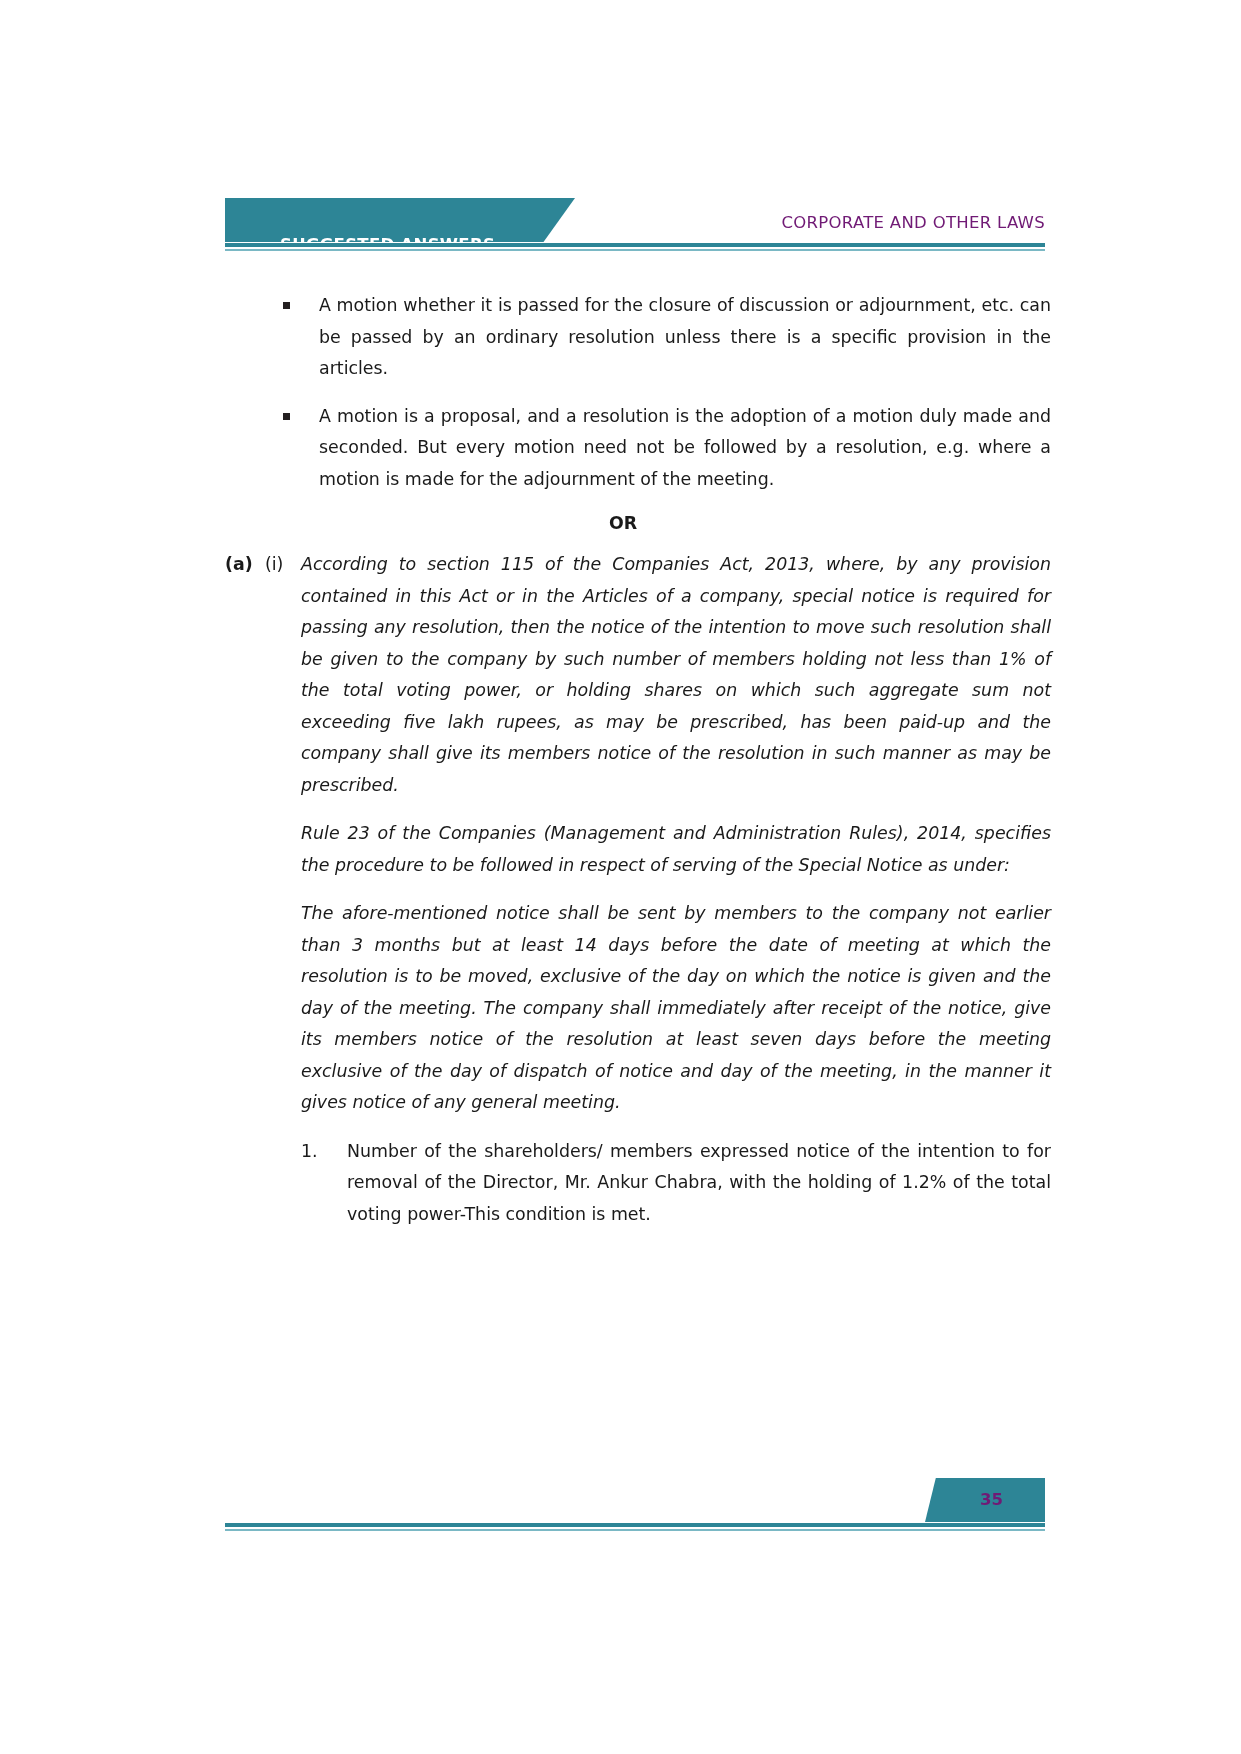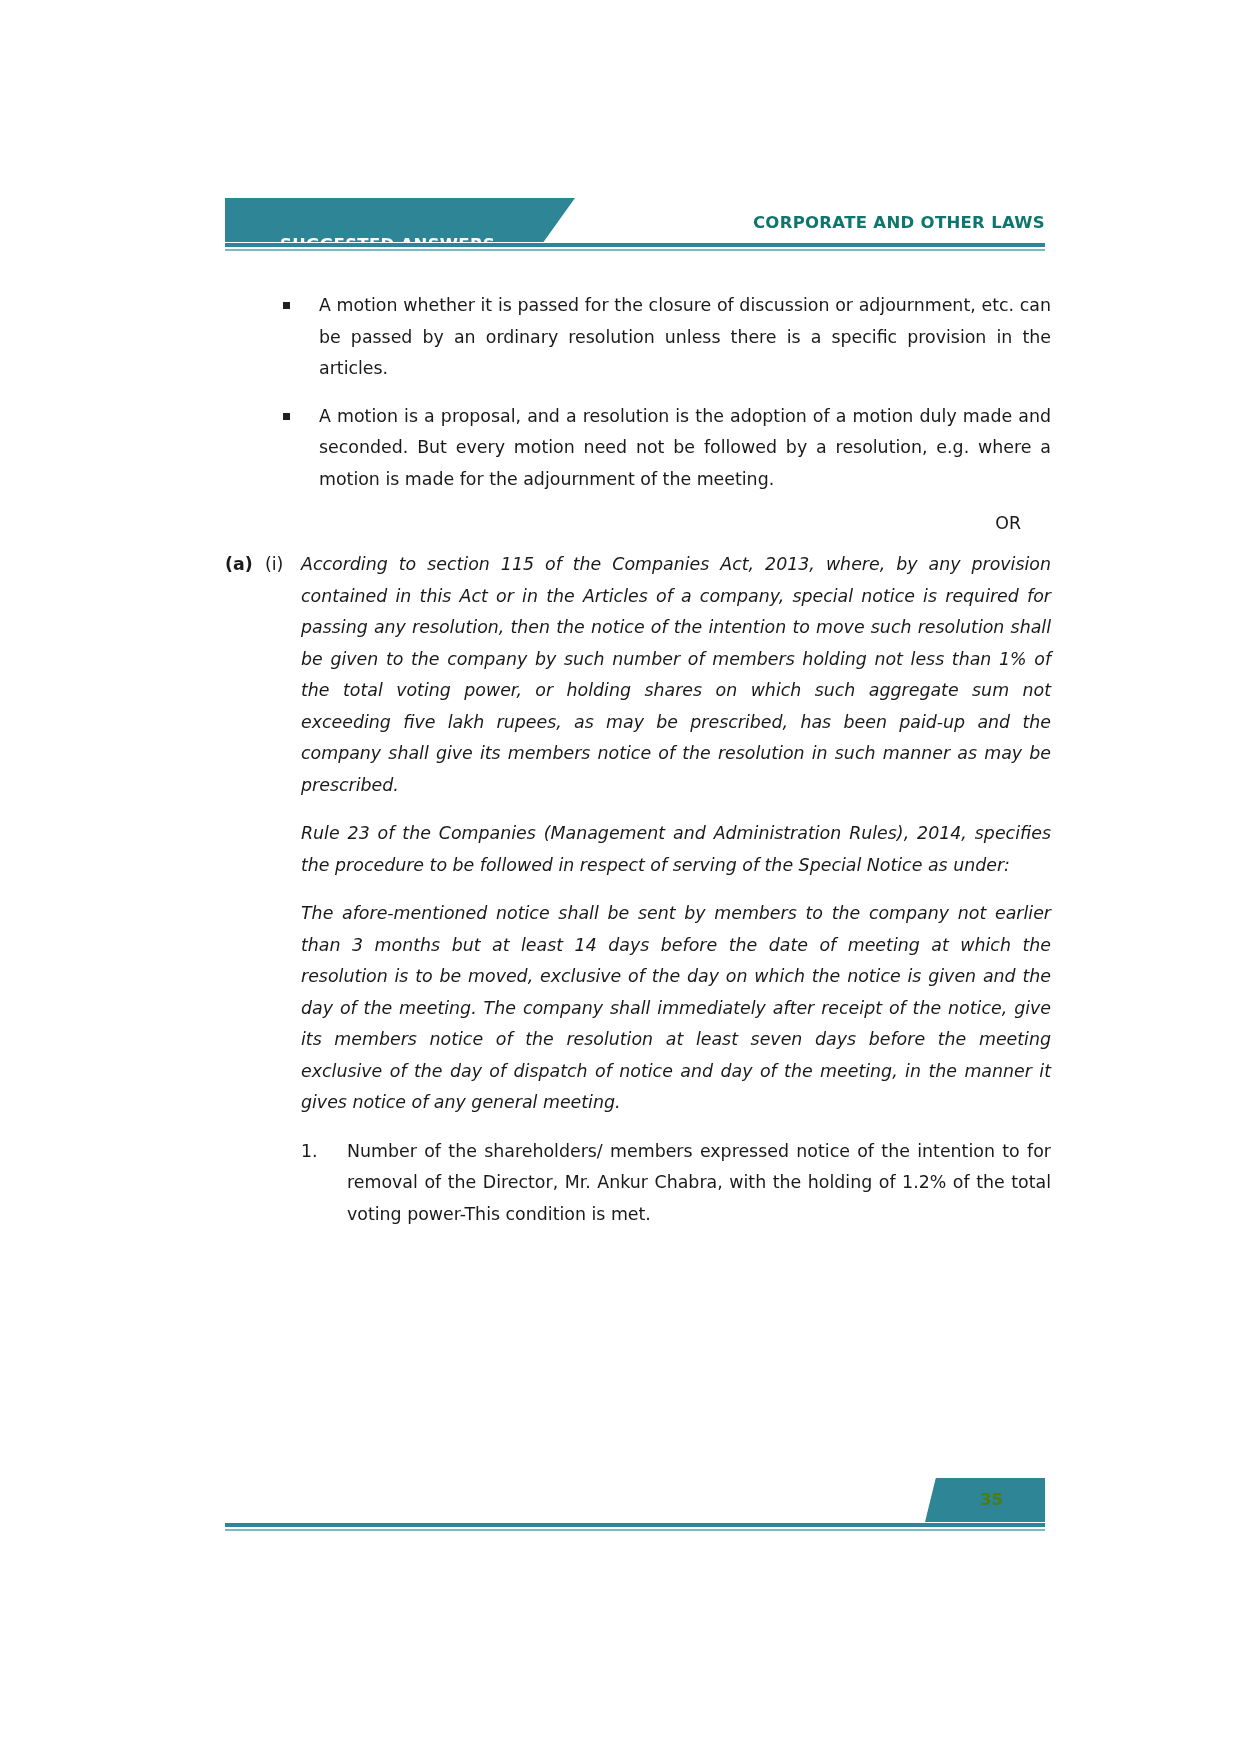--- a/index.html
+++ b/index.html
@@ -50,23 +50,23 @@
     font-weight: bold;
     letter-spacing: 0.3px;
     font-family: "DejaVu Sans", sans-serif;
     white-space: nowrap;
     margin-top: 24px;
   }
   .header-right-label {
     position: absolute;
     right: 0;
     top: 15px;
-    color: #0f766e;
+    color: #701a75;
     font-size: 16.5px;
-    font-weight: bold;
+    font-weight: normal;
     letter-spacing: 0.3px;
     white-space: nowrap;
   }
   .header-rule {
     position: absolute;
     left: 0;
     top: 45px;
     width: 820px;
     height: 4px;
     background: #2d8596;
@@ -113,22 +113,22 @@
     width: 7px;
     height: 7px;
     background: #231f20;
   }
   .bullet-item .txt {
     display: block;
     margin-left: 48px;
   }
 
   .or-line {
-    text-align: right;
-    font-weight: normal;
+    text-align: center;
+    font-weight: bold;
     font-size: 17.4px;
     margin: 18px 0 16px 0;
     padding-right: 30px;
   }
 
   .qrow {
     display: flex;
     align-items: flex-start;
     margin-bottom: 16px;
   }
@@ -190,21 +190,21 @@
     top: 0;
     width: 120px;
     height: 44px;
     background: #2d8596;
     clip-path: polygon(9% 0, 100% 0, 100% 100%, 0 100%);
   }
   .page-badge-num {
     position: absolute;
     right: 42px;
     top: 12px;
-    color: #4d7c0f;
+    color: #701a75;
     font-size: 16.5px;
     font-weight: bold;
   }
   .footer-rule {
     position: absolute;
     left: 0;
     top: 45px;
     width: 820px;
     height: 4px;
     background: #2d8596;

